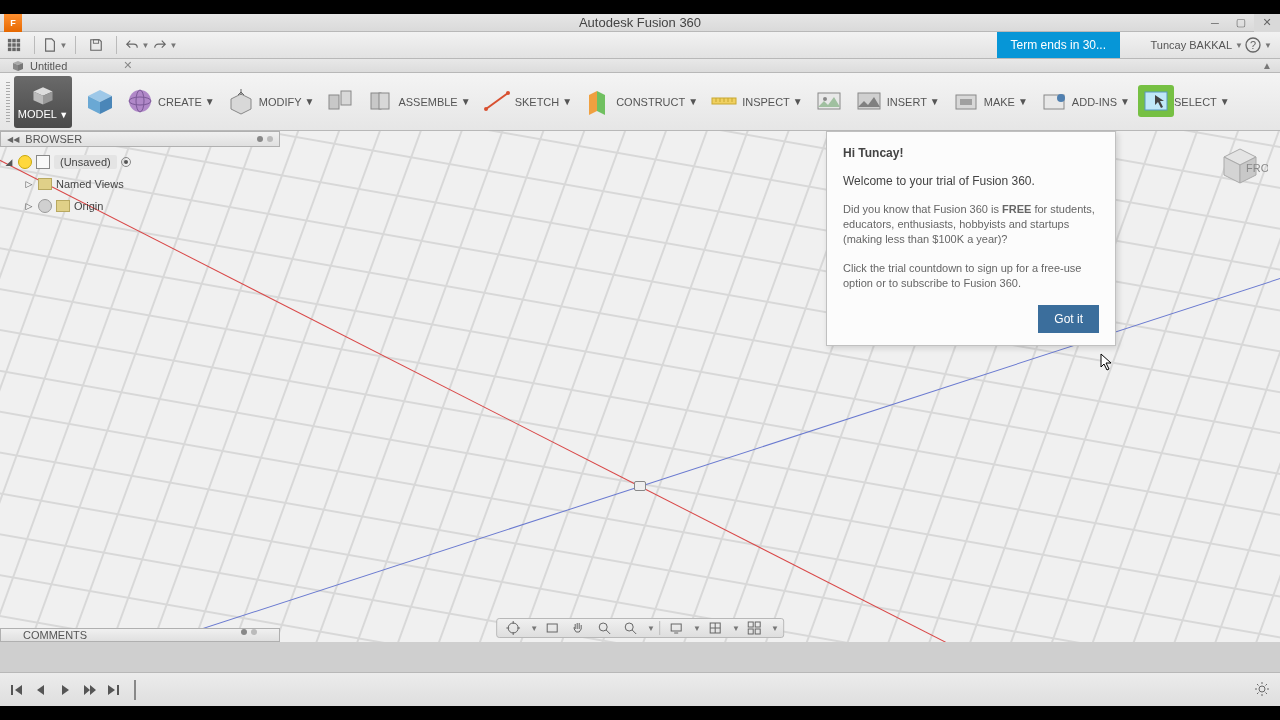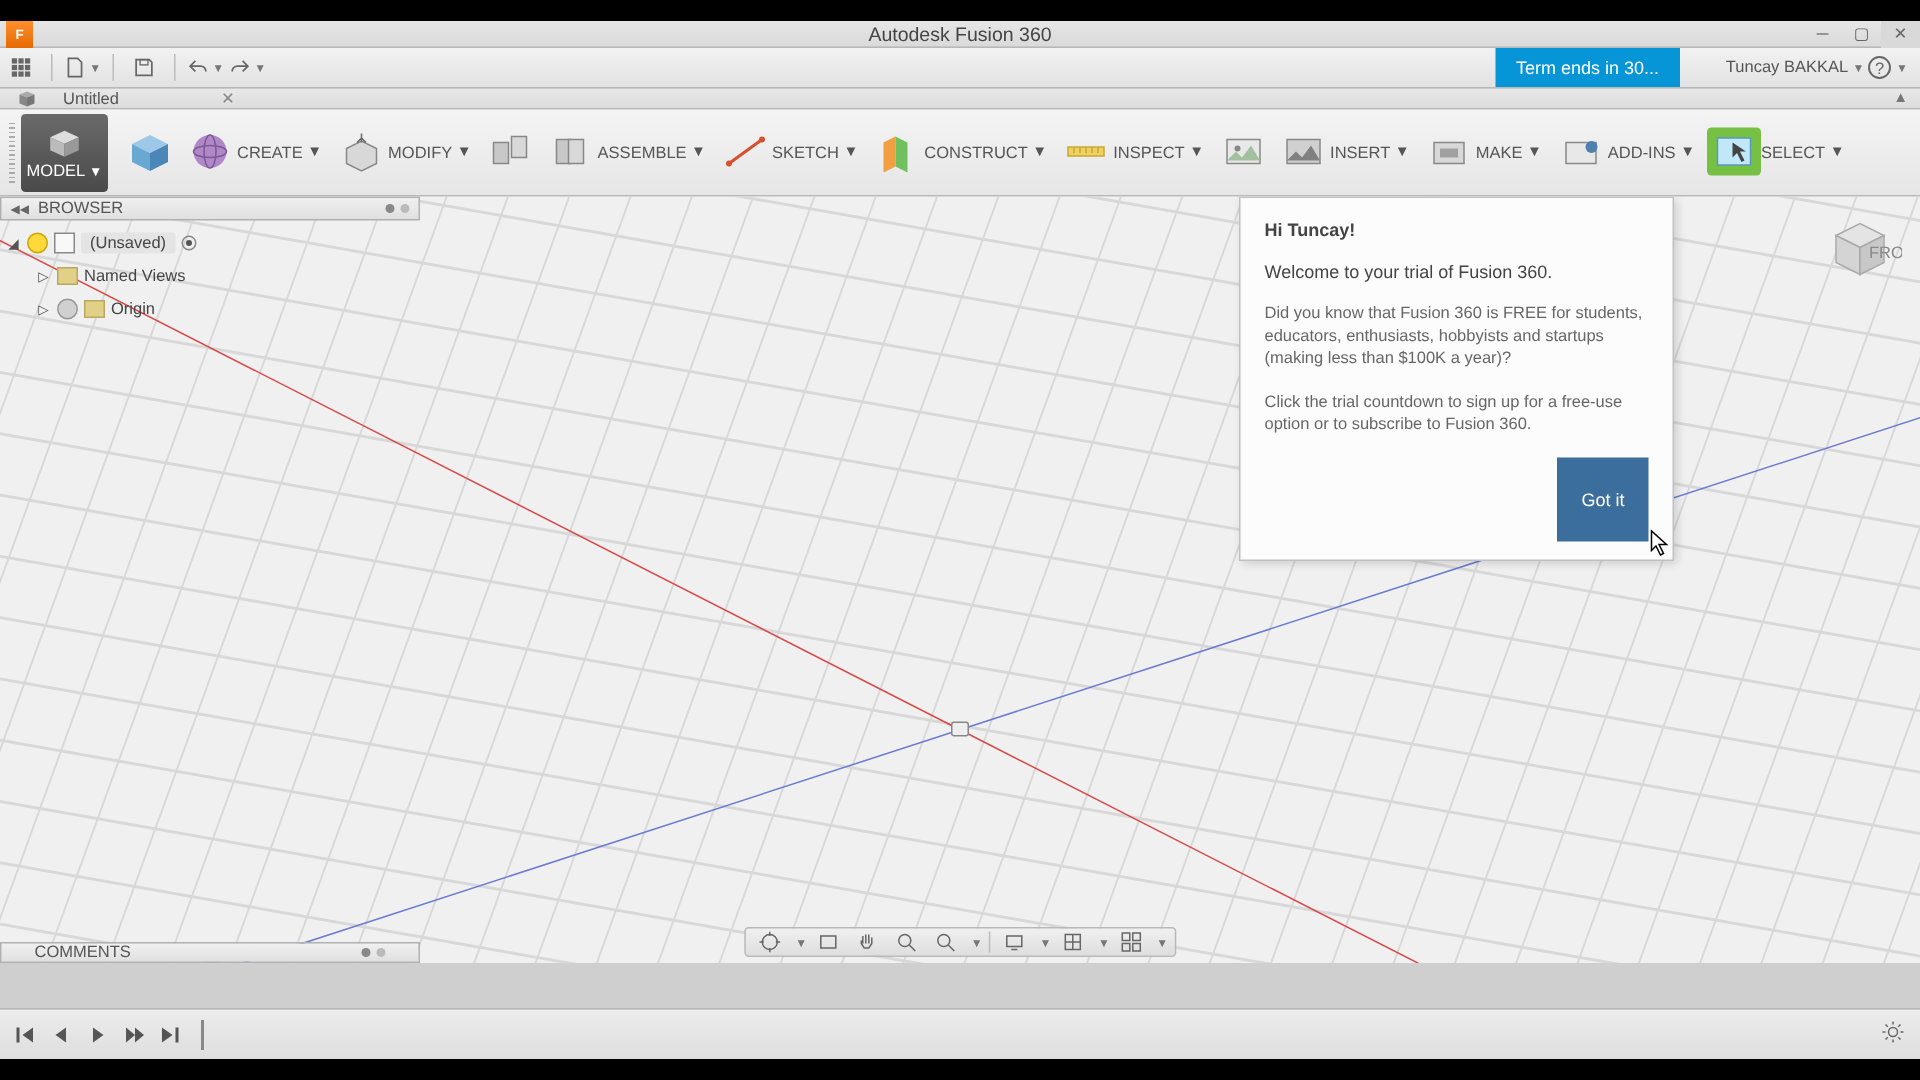--- a/index.html
+++ b/index.html
@@ -14,21 +14,21 @@
     .topbar{height:27px;background:linear-gradient(#f2f2f2,#e2e2e2);display:flex;align-items:center;border-bottom:1px solid #b8b8b8;position:relative}
     .icon-btn{width:28px;height:22px;display:flex;align-items:center;justify-content:center;cursor:pointer;color:#555}
     .icon-btn svg{width:14px;height:14px}
     .sep{width:1px;height:18px;background:#bbb;margin:0 6px}
     .drop-arrow{font-size:8px;color:#777;margin-left:3px}
     .term-btn{position:absolute;right:160px;height:26px;background:#0696d7;color:#fff;padding:0 14px;display:flex;align-items:center;cursor:pointer;font-size:12px}
     .user-btn{position:absolute;right:37px;display:flex;align-items:center;color:#555;cursor:pointer;font-size:12px}
     .help-btn{position:absolute;right:8px;display:flex;align-items:center;color:#666;cursor:pointer}
     .help-btn svg{width:16px;height:16px}
     .tabs-row{height:14px;background:linear-gradient(#e8e8e8,#dcdcdc);display:flex;align-items:center;border-bottom:1px solid #b8b8b8;padding-left:6px}
-    .doc-tab{display:flex;align-items:center;padding:0 6px;height:14px;color:#555;gap:18px}
+    .doc-tab{display:flex;align-items:center;padding:0 6px;height:14px;color:#555;gap:6px}
     .doc-tab .doc-icon{width:12px;height:12px}
     .doc-tab .close-x{color:#888;font-size:11px;cursor:pointer;margin-left:50px}
     .collapse-arrow{position:absolute;right:8px;color:#777;font-size:10px;cursor:pointer}
     .ribbon{height:58px;background:linear-gradient(#f4f4f4,#e6e6e6);display:flex;align-items:center;border-bottom:1px solid #b8b8b8;padding-left:6px;position:relative}
     .ribbon-grip{width:4px;height:40px;background:repeating-linear-gradient(0deg,#aaa,#aaa 1px,transparent 1px,transparent 3px);margin-right:4px}
     .workspace-btn{width:58px;height:52px;background:linear-gradient(#6a6a6a,#4a4a4a);border-radius:3px;display:flex;flex-direction:column;align-items:center;justify-content:center;color:#fff;cursor:pointer;margin-right:10px}
     .workspace-btn svg{width:26px;height:22px}
     .ribbon-group{display:flex;flex-direction:row;align-items:center;margin-right:8px}
     .ribbon-icons{display:flex;gap:4px;margin-bottom:2px;align-items:center}
     .ribbon-icon{width:36px;height:32px;cursor:pointer;display:flex;align-items:center;justify-content:center}
@@ -57,23 +57,23 @@
     .tree-row .box-icon{width:14px;height:14px;border:1px solid #888;background:#f8f8f8}
     .tree-row .folder-icon{width:14px;height:12px;background:#e0d088;border:1px solid #b8a860}
     .tree-row .doc-ic{width:12px;height:14px;border:1px solid #999;background:#fff}
     .tree-row .label-bg{background:#e4e4e4;padding:1px 6px;border-radius:2px}
     .tree-row .radio{width:10px;height:10px;border:1px solid #888;border-radius:50%;display:flex;align-items:center;justify-content:center}
     .tree-row .radio .d{width:4px;height:4px;background:#555;border-radius:50%}
     .popup{position:absolute;top:0;left:826px;width:290px;background:#fcfcfc;border:1px solid #c0c0c0;box-shadow:2px 2px 6px rgba(0,0,0,.15);padding:14px 16px 12px}
     .popup .greeting{font-weight:bold;color:#444;margin-bottom:14px;font-size:12px}
     .popup .welcome{font-weight:normal;color:#444;margin-bottom:14px;font-size:12px}
     .popup p{color:#666;font-size:11px;line-height:15px;margin-bottom:14px}
-    .popup .free{font-weight:normal}
-    .popup .gotit{background:#3b6e9c;color:#fff;border:none;padding:21px 16px;float:right;cursor:pointer;font-size:12px}
-    .comments-panel{position:absolute;bottom:0;left:0;width:280px;height:14px;background:linear-gradient(#f0f0f0,#e0e0e0);border:1px solid #b0b0b0;display:flex;align-items:center;padding:0 22px;color:#555}
+    .popup .free{font-weight:bold}
+    .popup .gotit{background:#3b6e9c;color:#fff;border:none;padding:7px 16px;float:right;cursor:pointer;font-size:12px}
+    .comments-panel{position:absolute;bottom:0;left:0;width:280px;height:14px;background:linear-gradient(#f0f0f0,#e0e0e0);border:1px solid #b0b0b0;display:flex;align-items:flex-start;padding:0 22px;color:#555}
     .comments-panel .pin{margin-left:auto;display:flex;gap:4px}
     .comments-panel .dot{width:6px;height:6px;border-radius:50%;background:#888}
     .navbar{position:absolute;bottom:4px;left:50%;transform:translateX(-50%);height:20px;background:linear-gradient(#f0f0f0,#dedede);border:1px solid #b8b8b8;border-radius:3px;display:flex;align-items:center;padding:0 4px;gap:2px}
     .nav-item{width:24px;height:18px;display:flex;align-items:center;justify-content:center;cursor:pointer;color:#555}
     .nav-item svg{width:14px;height:14px}
     .nav-sep{width:1px;height:14px;background:#bbb;margin:0 2px}
     .timeline{position:absolute;bottom:0;left:0;right:0;height:34px;background:linear-gradient(#ececec,#dedede);border-top:1px solid #b8b8b8;display:flex;align-items:center;padding:0 8px;gap:6px}
     .tl-btn{width:18px;height:20px;display:flex;align-items:center;justify-content:center;cursor:pointer;color:#555}
     .tl-btn svg{width:14px;height:14px}
     .tl-marker{width:2px;height:20px;background:#888;margin-left:6px}

